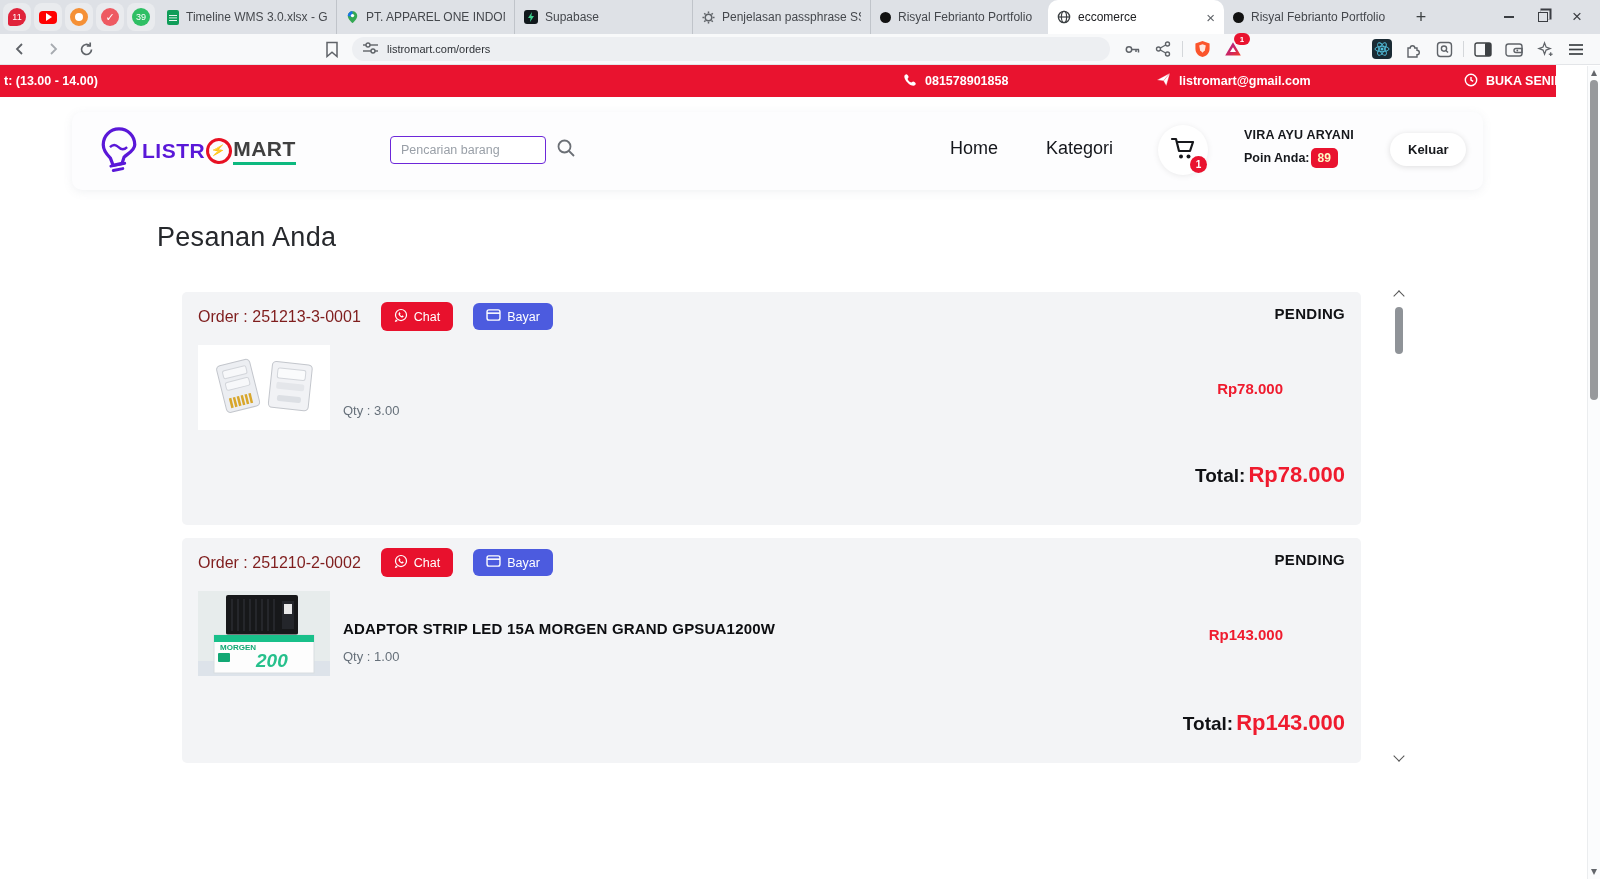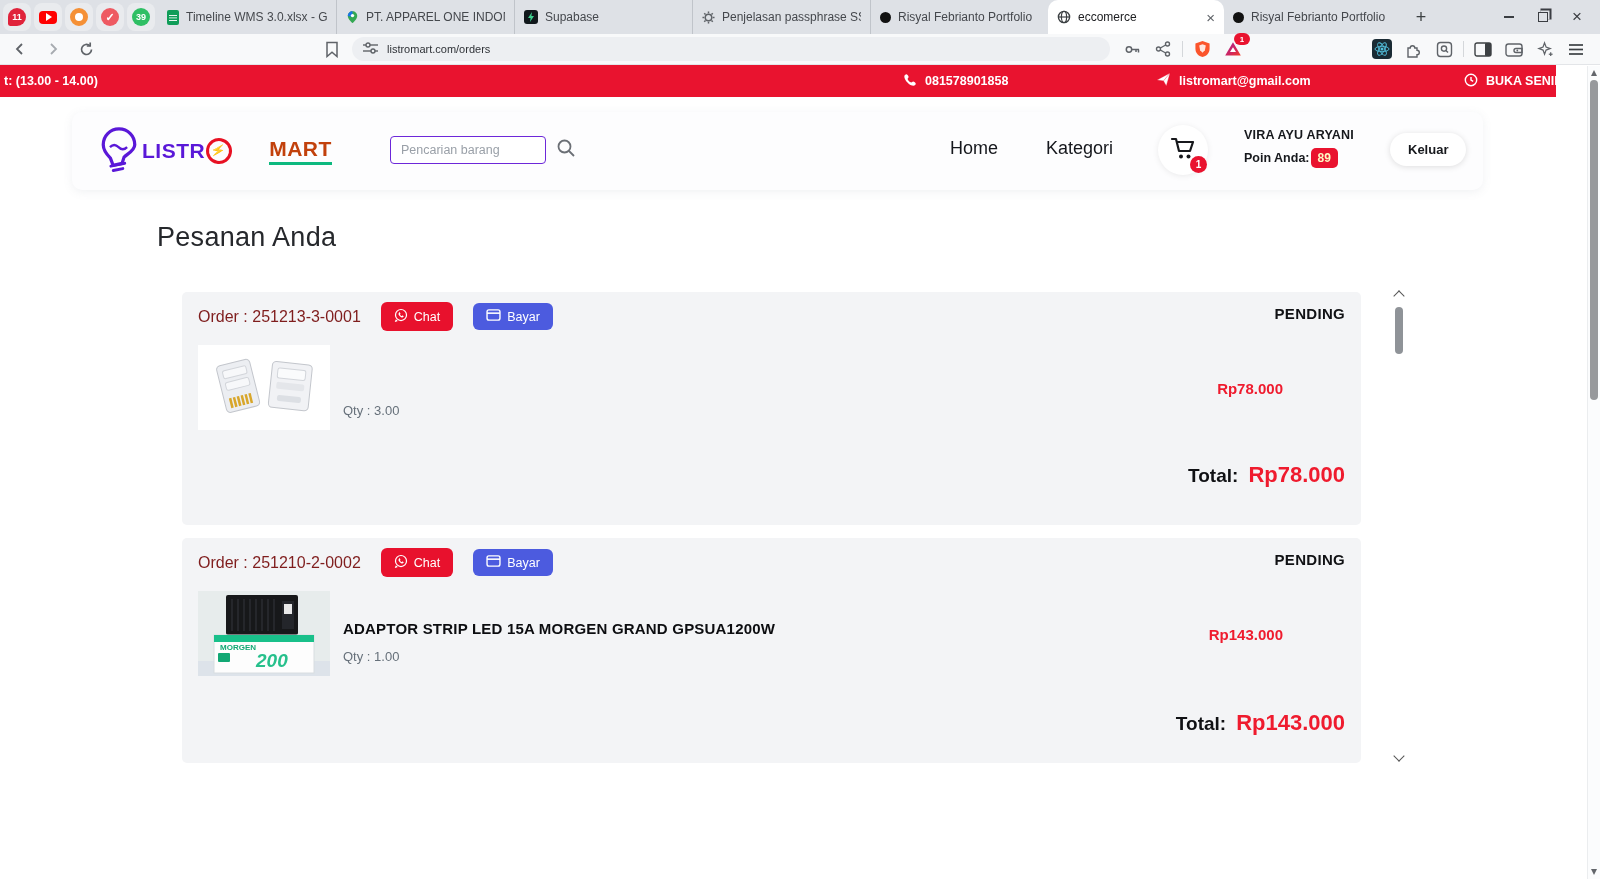--- a/index.html
+++ b/index.html
@@ -5,21 +5,21 @@
   html,body{margin:0;padding:0;width:1600px;height:879px;overflow:hidden;background:#fff;
     font-family:"Liberation Sans",sans-serif;}
   .stage{position:relative;width:1600px;height:879px;background:#fff;overflow:hidden;}
 
   
   .tabstrip{position:absolute;top:0;left:0;width:1600px;height:34px;background:#dee1e6;
     display:flex;align-items:center;}
   .pinned{display:flex;align-items:center;padding:0 3px;gap:3px;}
   .pin-slot{width:28px;height:28px;border-radius:8px;background:#e9ebee;display:flex;
     align-items:center;justify-content:center;cursor:pointer;}
-  .pi{display:flex;align-items:center;justify-content:center;font-weight:bold;color:#fff;}
+  .pi{display:flex;align-items:center;justify-content:center;font-weight:normal;color:#fff;}
   .pi-chat{width:18px;height:18px;border-radius:50% 50% 50% 12%;background:#e0233b;font-size:9px;}
   .pi-yt{width:18px;height:13px;border-radius:4px;background:#f00;}
   .pi-yt::after{content:"";display:block;margin-left:1px;border-left:6px solid #fff;
     border-top:4px solid transparent;border-bottom:4px solid transparent;}
   .pi-ring{width:8px;height:8px;border-radius:50%;background:#fff;border:5px solid #f59035;}
   .pi-check{width:18px;height:18px;border-radius:50%;background:#ee5a62;font-size:11px;}
   .pi-wa{width:18px;height:18px;border-radius:50%;background:#2fbf64;font-size:9px;}
   .tabs{display:flex;align-items:center;height:34px;}
   .tab{width:178px;height:34px;display:flex;align-items:center;gap:7px;padding:0 9px;
     box-sizing:border-box;font-size:12px;color:#45484d;cursor:pointer;}
@@ -68,21 +68,21 @@
   .bitem{position:absolute;top:0;height:32px;display:flex;align-items:center;gap:8px;white-space:nowrap;}
 
   
   .hcard{position:absolute;left:72px;top:112px;width:1411px;height:78px;background:#fdfdfe;
     border-radius:10px;box-shadow:0 2px 10px rgba(110,120,135,.10);}
   .logo{position:absolute;left:26px;top:14px;display:flex;align-items:center;cursor:pointer;}
   .logotext{display:flex;align-items:center;margin-left:2px;font-weight:bold;font-size:21px;letter-spacing:.5px;}
   .l1{color:#5a18d8;}
   .lbolt{width:20px;height:20px;border-radius:50%;border:3px solid #e81123;color:#e81123;
     display:flex;align-items:center;justify-content:center;font-size:12px;margin:0 1px;transform:rotate(10deg);}
-  .l2{color:#c2410c;border-bottom:3px solid #0db97f;padding-bottom:1px;margin-left:36px;}
+  .l2{color:#404040;border-bottom:3px solid #0db97f;padding-bottom:1px;}
   .search{position:absolute;left:318px;top:24px;display:flex;align-items:center;gap:10px;}
   .search input{width:134px;height:26px;border:1px solid #6d28d9;border-radius:4px;
     padding:0 10px;font-size:12.5px;color:#333;background:#fff;outline:none;
     font-family:"Liberation Sans",sans-serif;}
   .search input::placeholder{color:#9aa0a8;}
   .navlink{position:absolute;top:26px;font-size:18px;color:#15171c;cursor:pointer;}
   .nav-home{left:878px;}
   .nav-kategori{left:974px;}
   .cartwrap{position:absolute;left:1086px;top:13px;width:50px;height:50px;border-radius:50%;
     background:#fff;box-shadow:0 1px 6px rgba(0,0,0,.08);display:flex;align-items:center;
@@ -114,21 +114,21 @@
   .btn-chat{background:#e8112d;}
   .btn-bayar{background:#4c5bdf;}
   .ostatus{position:absolute;right:16px;top:13px;font-weight:700;font-size:15px;
     color:#101114;letter-spacing:.3px;}
   .pimg{position:absolute;left:16px;top:53px;width:132px;height:85px;background:#fff;
     display:flex;align-items:center;justify-content:center;overflow:hidden;}
   .pname{position:absolute;left:161px;top:82px;font-weight:700;font-size:15px;color:#0c0d10;
     letter-spacing:.2px;}
   .pqty{position:absolute;left:161px;top:111px;font-size:13px;color:#66707a;}
   .pprice{position:absolute;right:78px;top:88px;color:#ef1b2e;font-weight:700;font-size:15px;}
-  .ototal{position:absolute;right:16px;display:flex;align-items:baseline;gap:10px;}
+  .ototal{position:absolute;right:16px;display:flex;align-items:baseline;gap:3px;}
   .c1 .ototal{bottom:37px;}
   .c2 .ototal{bottom:27px;}
   .tlbl{font-size:19px;font-weight:700;color:#101114;}
   .tval{font-size:22px;font-weight:700;color:#ef1b2e;}
 
   
   .iscroll{position:absolute;left:1392px;top:290px;width:14px;height:472px;}
   .chev{position:absolute;left:3px;width:7px;height:7px;border-right:1.7px solid #555;
     border-bottom:1.7px solid #555;cursor:pointer;}
   .chev-up{top:2px;transform:rotate(-135deg);}

